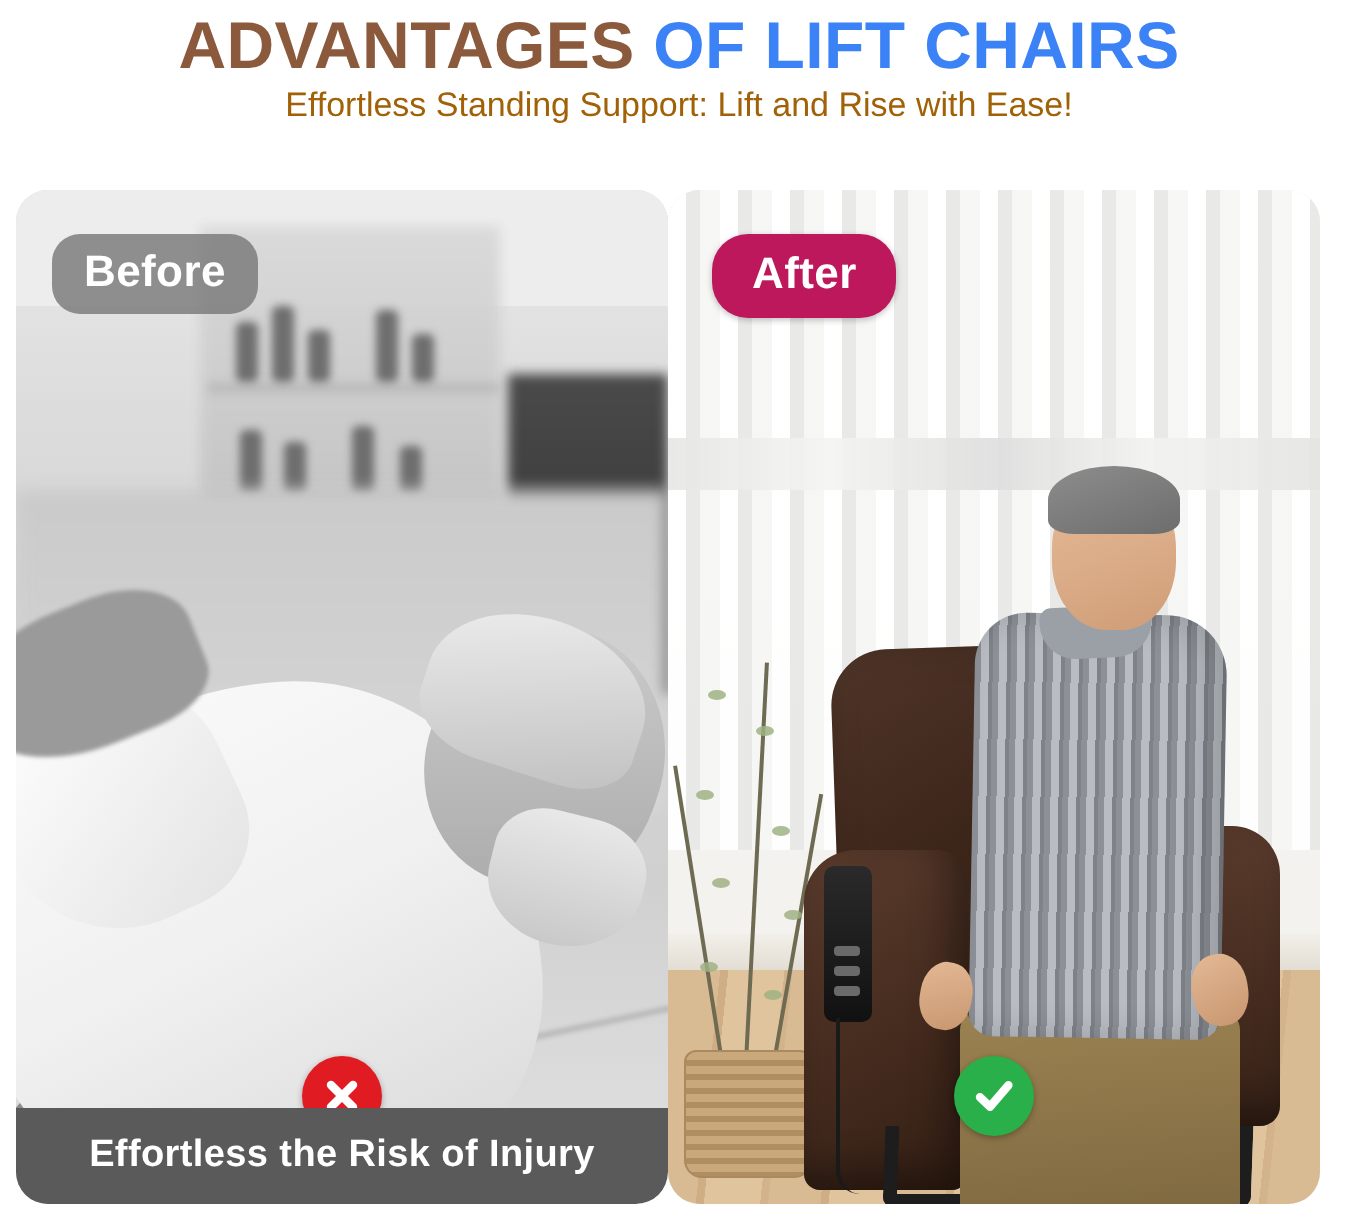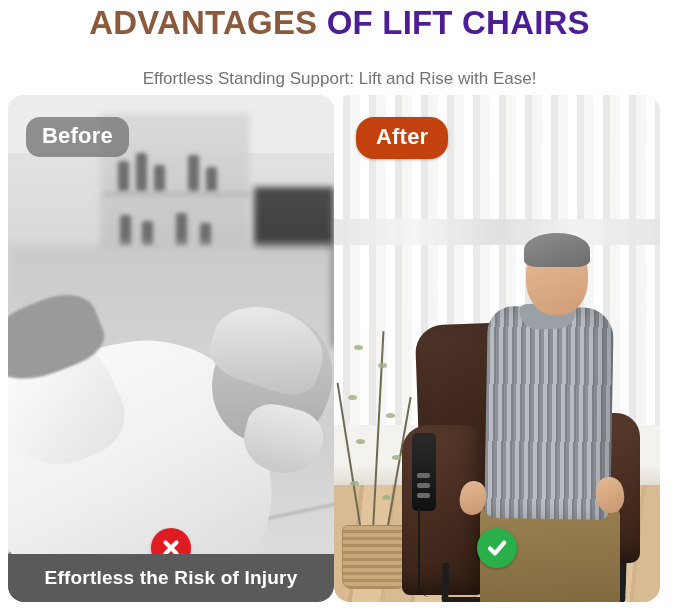--- a/index.html
+++ b/index.html
@@ -11,23 +11,23 @@
   }
   .page{position:relative;width:679px;height:610px;background:#fff;}
 
   
   .header{width:679px;text-align:center;padding-top:4px;box-sizing:border-box;}
   .title{
     font-size:33px;font-weight:bold;letter-spacing:0.2px;
     line-height:38px;white-space:nowrap;
   }
   .title .word-a{color:#8b5a3c;}
-  .title .word-b{color:#4c1d95;}
+  .title .word-b{color:#3b82f6;}
   .subtitle{
-    margin-top:26px;font-size:17px;color:#737373;font-weight:400;line-height:21px;
+    margin-top:0;font-size:17px;color:#a16207;font-weight:400;line-height:21px;
   }
 
   
   .panels{
     position:absolute;top:95px;left:8px;
     width:663px;height:507px;
     display:flex;
   }
   .panel{
     position:relative;width:326px;height:507px;
@@ -149,21 +149,21 @@
 
   
   .badge{
     position:absolute;top:22px;
     display:inline-block;
     font-size:22px;font-weight:bold;color:#ffffff;
     padding:6px 16px 8px 16px;border-radius:14px;
     line-height:26px;letter-spacing:.2px;
   }
   .badge-before{left:18px;background:rgba(121,121,121,.82);}
-  .badge-after{left:22px;background:#c2410c;border-radius:18px;padding:7px 20px 9px 20px;
+  .badge-after{left:22px;background:#be185d;border-radius:18px;padding:7px 20px 9px 20px;
     box-shadow:0 1px 3px rgba(0,0,0,.25);}
 
   
   .caption{
     position:absolute;left:0;bottom:0;width:100%;height:48px;
     display:flex;align-items:center;justify-content:center;
     color:#ffffff;font-size:19px;font-weight:bold;letter-spacing:.2px;
     border-radius:0 0 16px 16px;box-sizing:border-box;
   }
   .caption-bad{background:#5a5a5a;}

